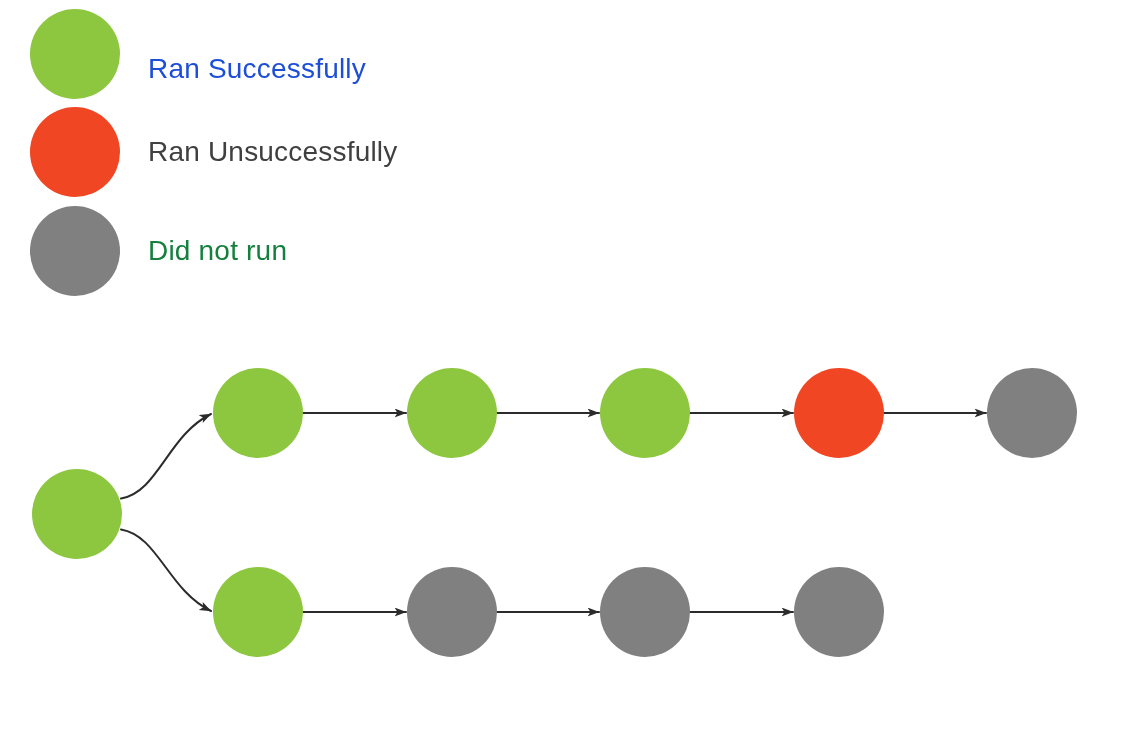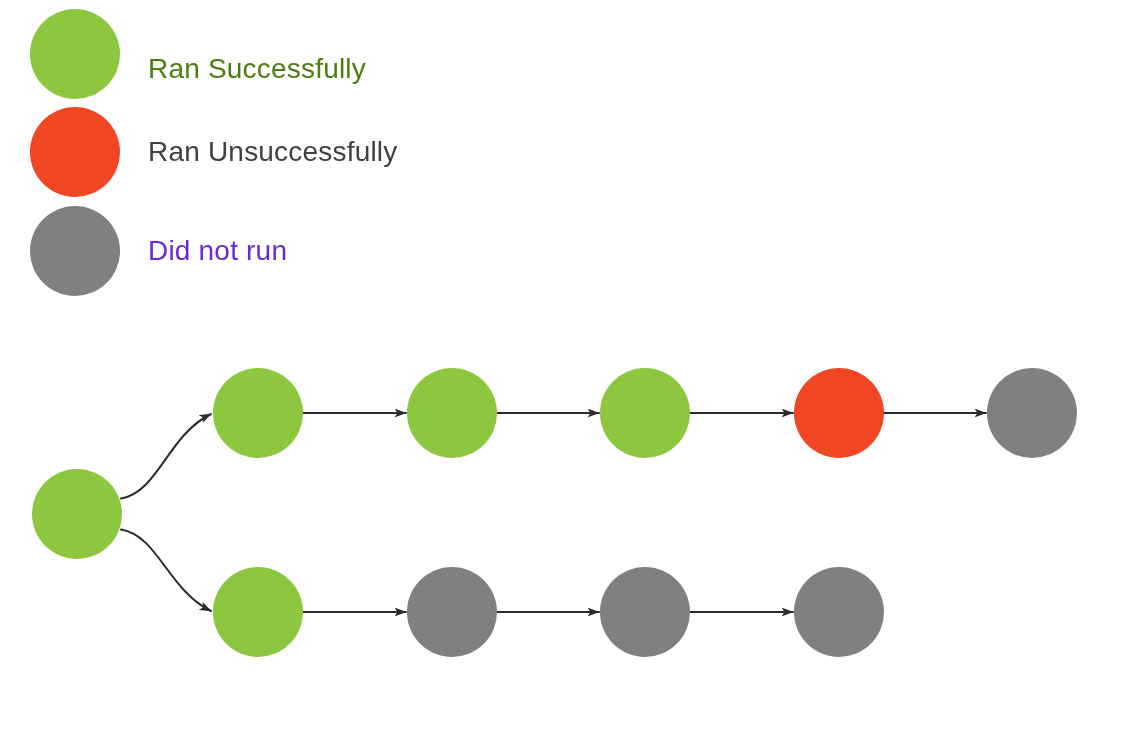--- a/index.html
+++ b/index.html
@@ -83,25 +83,25 @@
         <circle cx="258" cy="612" r="45" fill="#8dc63f"></circle>
         <circle cx="452" cy="612" r="45" fill="#808080"></circle>
         <circle cx="645" cy="612" r="45" fill="#808080"></circle>
         <circle cx="839" cy="612" r="45" fill="#808080"></circle>
       </g>
   </svg>
 
   <div class="legend">
     <div class="legend-row">
       <span class="legend-dot" style="background: rgb(141, 198, 63);"></span>
-      <span class="legend-label" style="color: #4d7c0f; margin-top: 29px;">Ran Successfully</span>
+      <span class="legend-label" style="color: #1d4ed8; margin-top: 29px;">Ran Successfully</span>
     </div>
     <div class="legend-row">
       <span class="legend-dot" style="background: rgb(240, 70, 35);"></span>
       <span class="legend-label" style="color: #404040;">Ran Unsuccessfully</span>
     </div>
     <div class="legend-row">
       <span class="legend-dot" style="background: rgb(128, 128, 128);"></span>
-      <span class="legend-label" style="color: #6d28d9;">Did not run</span>
+      <span class="legend-label" style="color: #15803d;">Did not run</span>
     </div>
   </div>
 
 </div>
 
 </body></html>

